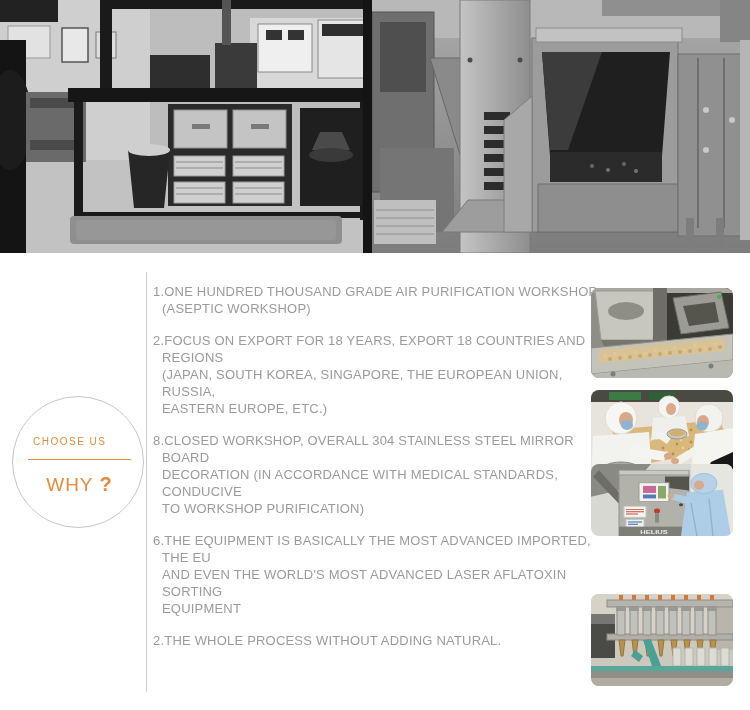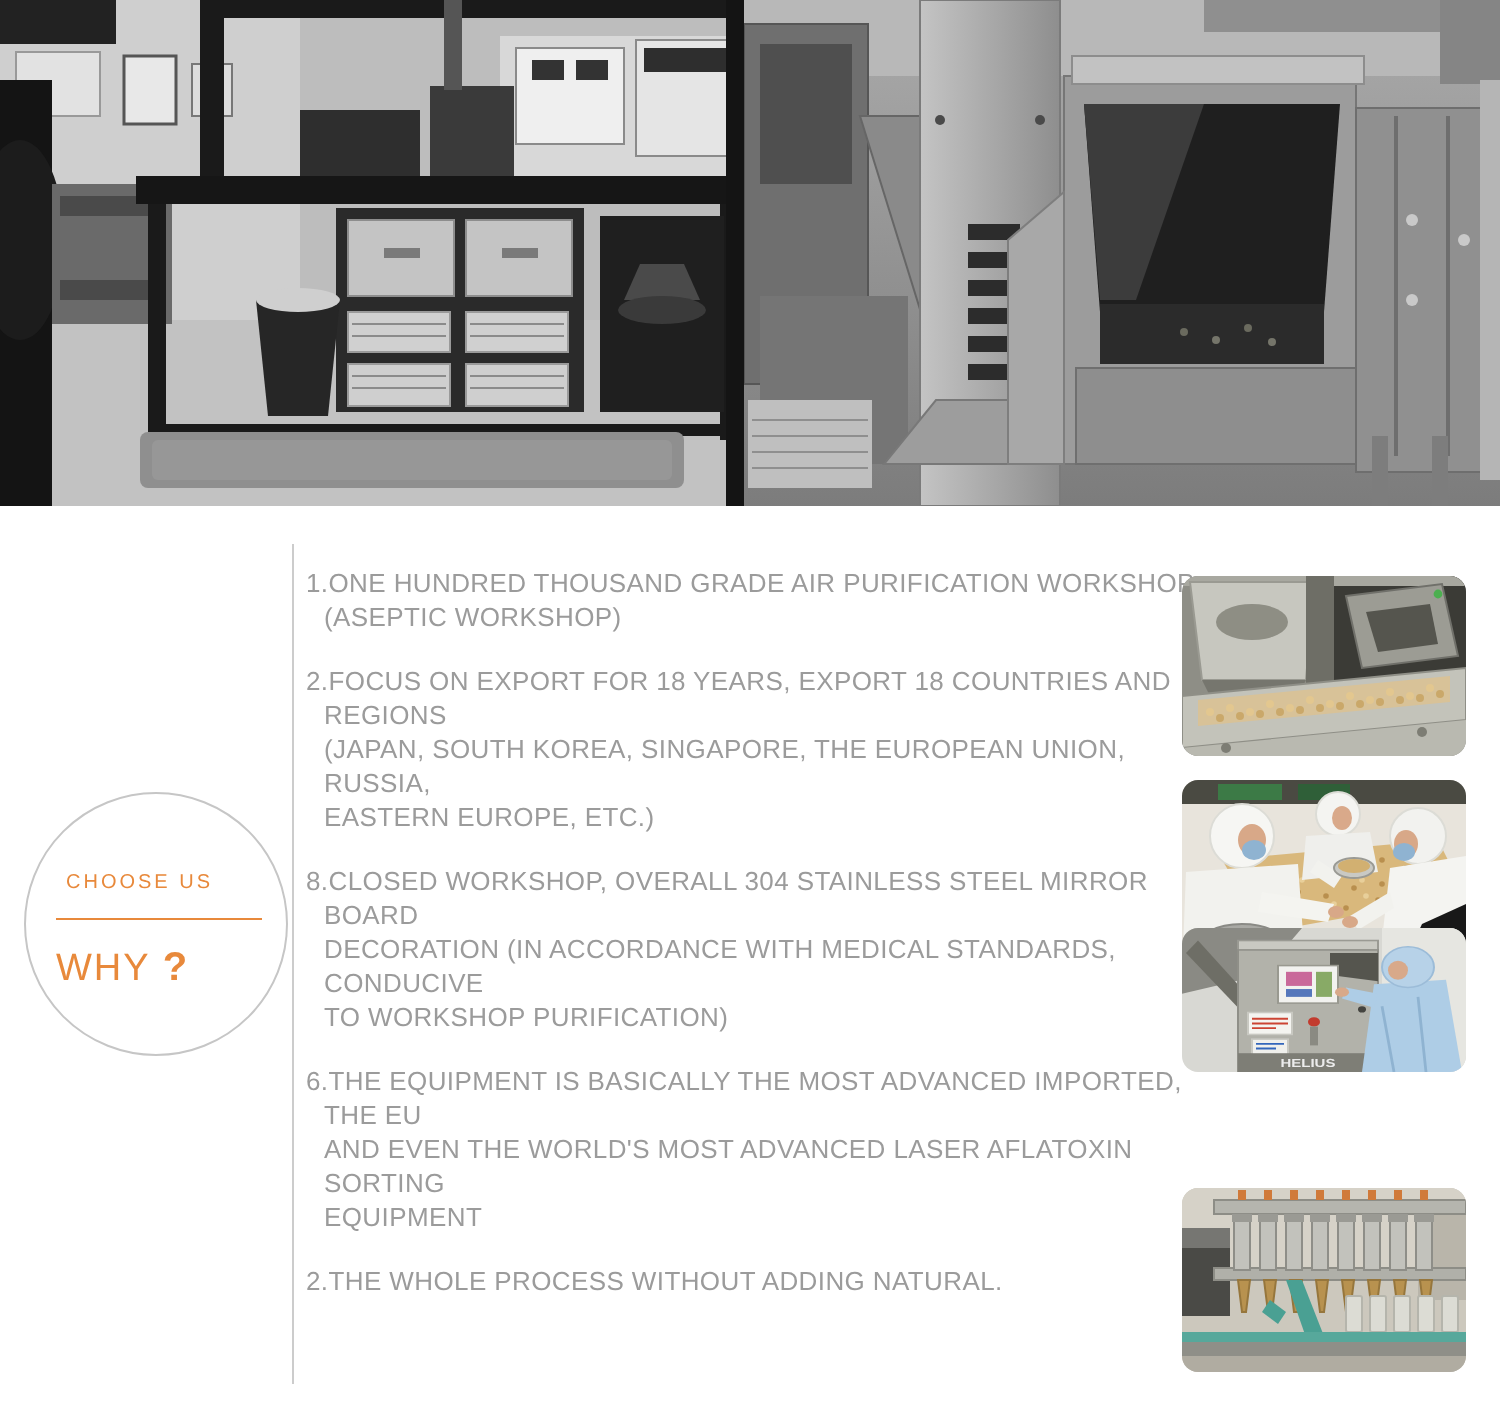--- a/index.html
+++ b/index.html
@@ -9,21 +9,21 @@
   
   .banner{position:absolute;left:0;top:0;width:750px;height:253px;display:flex;}
   .banner svg{display:block;}
 
   
   .badge-circle{position:absolute;left:12px;top:396px;width:130px;height:130px;
                 border:1px solid #c6c6c6;border-radius:50%;background:#fff;}
   .badge-top{position:absolute;left:33px;top:436px;width:110px;font-size:10px;
              letter-spacing:1.5px;color:#E8893B;}
   .badge-rule{position:absolute;left:28px;top:459px;width:103px;height:1px;background:#E8893B;}
-  .badge-why{position:absolute;left:28px;top:473px;width:103px;text-align:left;
+  .badge-why{position:absolute;left:28px;top:473px;width:103px;text-align:center;
              font-size:19px;letter-spacing:1px;color:#E8893B;}
   .badge-why .qmark{font-weight:700;font-size:20px;margin-left:6px;}
 
   
   .divider{position:absolute;left:146px;top:272px;width:1px;height:420px;background:#cccccc;}
 
   
   .why-list{position:absolute;left:153px;top:283px;width:445px;color:#9b9b9b;
             font-size:13px;line-height:17px;letter-spacing:.2px;}
   .why-item{white-space:pre-line;padding-left:9px;text-indent:-9px;margin:0 0 15px 0;}

